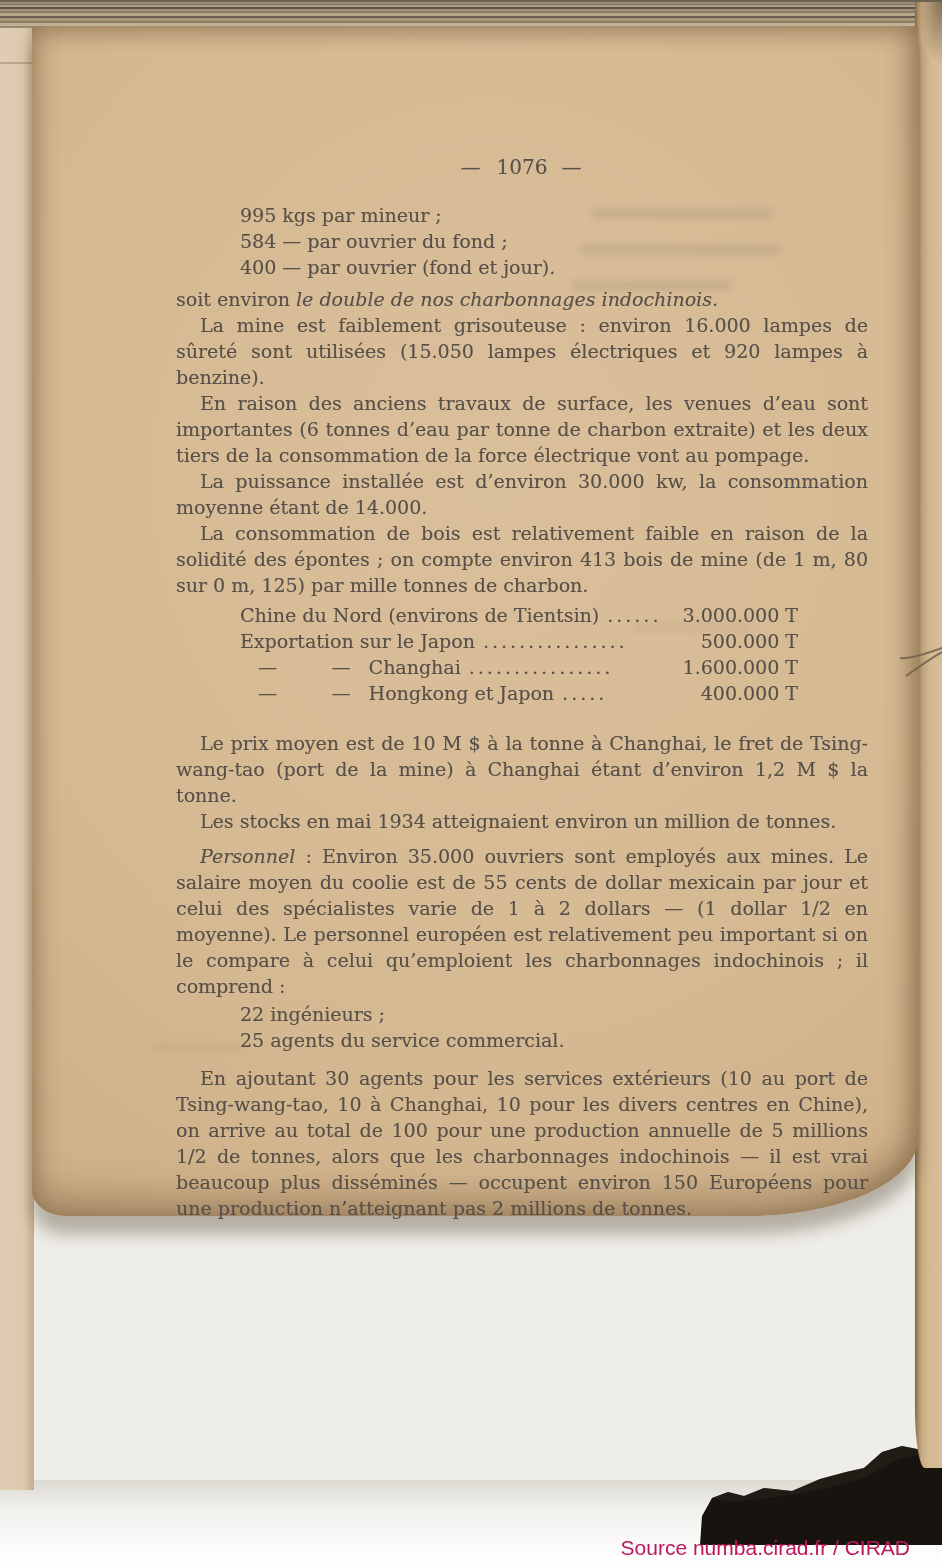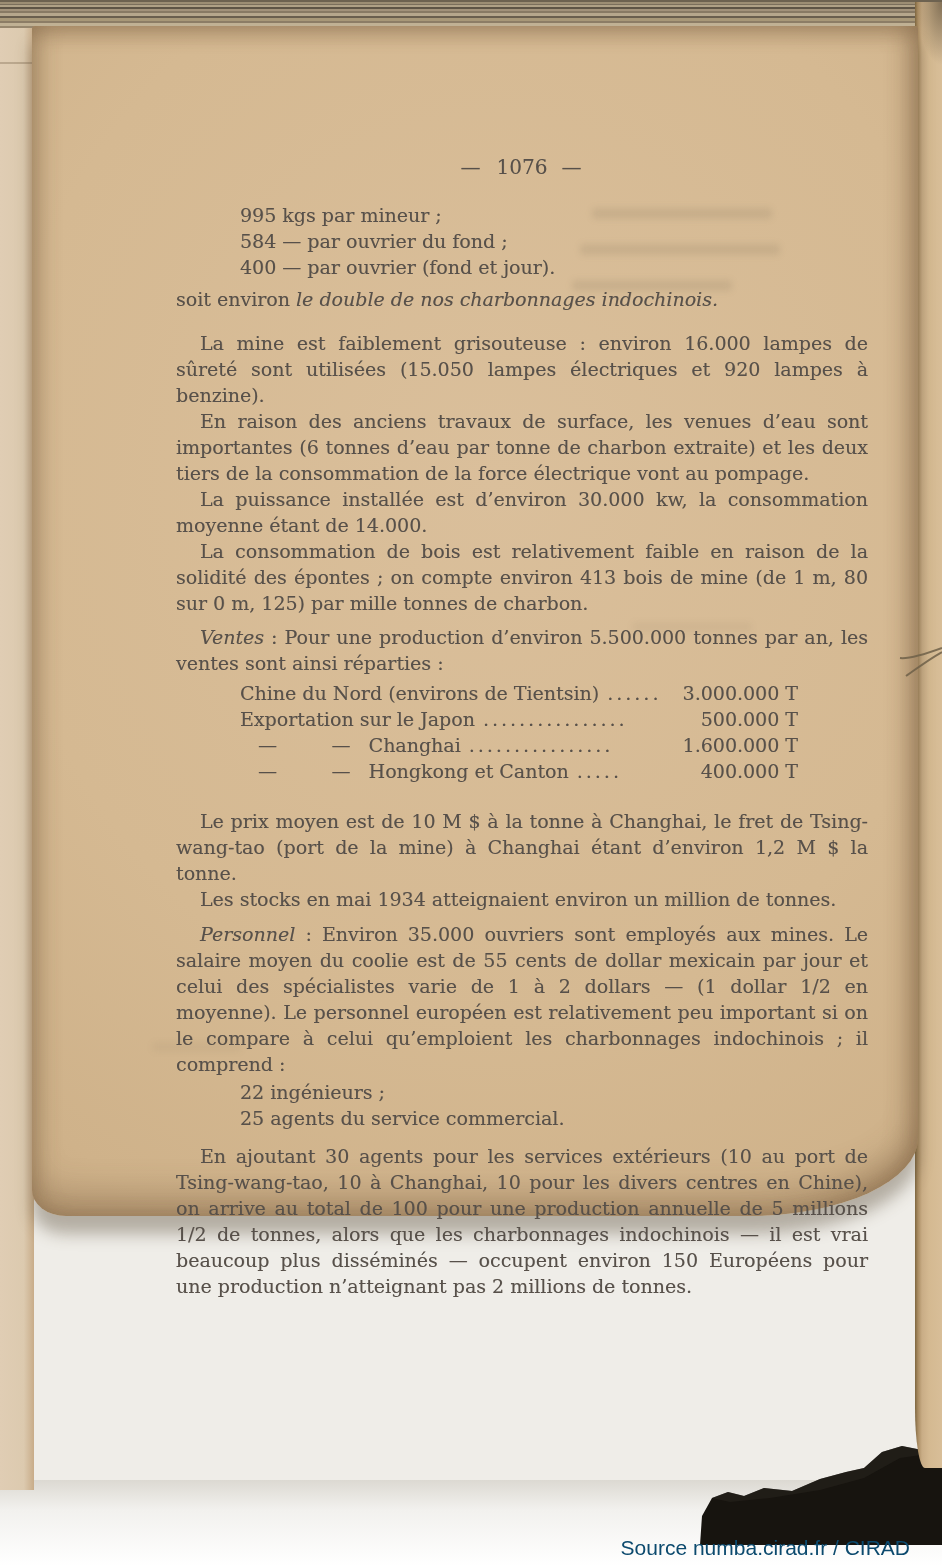--- a/index.html
+++ b/index.html
@@ -68,31 +68,31 @@
   .sales{width:622px;margin:4px 0 0;}
   .sale-row{display:flex;padding-left:64px;white-space:pre;align-items:center;}
   .sale-label{white-space:pre;}
   .sale-dots{margin-left:8px;letter-spacing:3px;overflow:hidden;}
   .sale-value{margin-left:auto;white-space:pre;}
   .mt-ventes{margin-top:8px;}
   .mt-prix{margin-top:24px;}
   .mt-personnel{margin-top:9px;}
   .mt-staff{margin-top:2px;}
   .mt-final{margin-top:12px;}
-  .mt-mine{margin-top:18px;}
+  .mt-mine{}
   .mt-soit{margin-top:6px;}
   em{font-style:italic;}
 
   
   .pen-mark{position:absolute;left:893px;top:628px;}
 
   
   .watermark{position:absolute;right:32px;bottom:6px;
     font-family:"Liberation Sans","DejaVu Sans",sans-serif;
-    font-size:21px;color:#0c4a6e;text-shadow:none;}
+    font-size:21px;color:#be185d;text-shadow:none;}
 </style>
 </head>
 <body>
 
 <div class="scan">
 
   <div class="scanner-strip"></div>
 
   <svg class="black-cover" width="942" height="1566" viewBox="0 0 942 1566">
     <polygon fill="#17140f" points="700,1545 702,1516 712,1498 728,1492 744,1496 764,1488 792,1491 820,1479 846,1472 864,1468 882,1452 902,1446 922,1450 942,1440 942,1545"></polygon>
@@ -130,40 +130,39 @@
         <div>400  —  par ouvrier (fond et jour).</div>
       </div>
 
       <p class="mt-soit"><span>soit environ </span><em>le double de nos charbonnages indochinois.</em></p>
 
       <p class="indent mt-mine">La mine est faiblement grisouteuse : environ 16.000 lampes de sûreté sont utilisées (15.050 lampes électriques et 920 lampes à benzine).</p>
       <p class="indent">En raison des anciens travaux de surface, les venues d’eau sont importantes (6 tonnes d’eau par tonne de charbon extraite) et les deux tiers de la consommation de la force électrique vont au pompage.</p>
       <p class="indent">La puissance installée est d’environ 30.000 kw, la consommation moyenne étant de 14.000.</p>
       <p class="indent">La consommation de bois est relativement faible en raison de la solidité des épontes ; on compte environ 413 bois de mine (de 1 m, 80 sur 0 m, 125) par mille tonnes de charbon.</p>
 
-      <p class="indent mt-ventes"><em>Ventes</em><span> : Pour une production d’environ 5.500.000 tonnes par an, les ventes sont ainsi réparties :</span></p>
 
       <div class="sales">
         <div class="sale-row">
           <span class="sale-label">Chine du Nord (environs de Tientsin)</span>
           <span class="sale-dots">......</span>
           <span class="sale-value">3.000.000 T</span>
         </div>
         <div class="sale-row">
           <span class="sale-label">Exportation sur le Japon</span>
           <span class="sale-dots">................</span>
           <span class="sale-value">500.000 T</span>
         </div>
         <div class="sale-row">
           <span class="sale-label">   —         —   Changhai</span>
           <span class="sale-dots">................</span>
           <span class="sale-value">1.600.000 T</span>
         </div>
         <div class="sale-row">
-          <span class="sale-label">   —         —   Hongkong et Canton</span>
+          <span class="sale-label">   —         —   Hongkong et Japon</span>
           <span class="sale-dots">.....</span>
           <span class="sale-value">400.000 T</span>
         </div>
       </div>
 
       <p class="indent mt-prix">Le prix moyen est de 10 M $ à la tonne à Changhai, le fret de Tsing-wang-tao (port de la mine) à Changhai étant d’environ 1,2 M $ la tonne.</p>
       <p class="indent">Les stocks en mai 1934 atteignaient environ un million de tonnes.</p>
 
       <p class="indent mt-personnel"><em>Personnel</em><span> : Environ 35.000 ouvriers sont employés aux mines. Le salaire moyen du coolie est de 55 cents de dollar mexicain par jour et celui des spécialistes varie de 1 à 2 dollars — (1 dollar 1/2 en moyenne). Le personnel européen est relativement peu important si on le compare à celui qu’emploient les charbonnages indochinois ; il comprend :</span></p>
 

